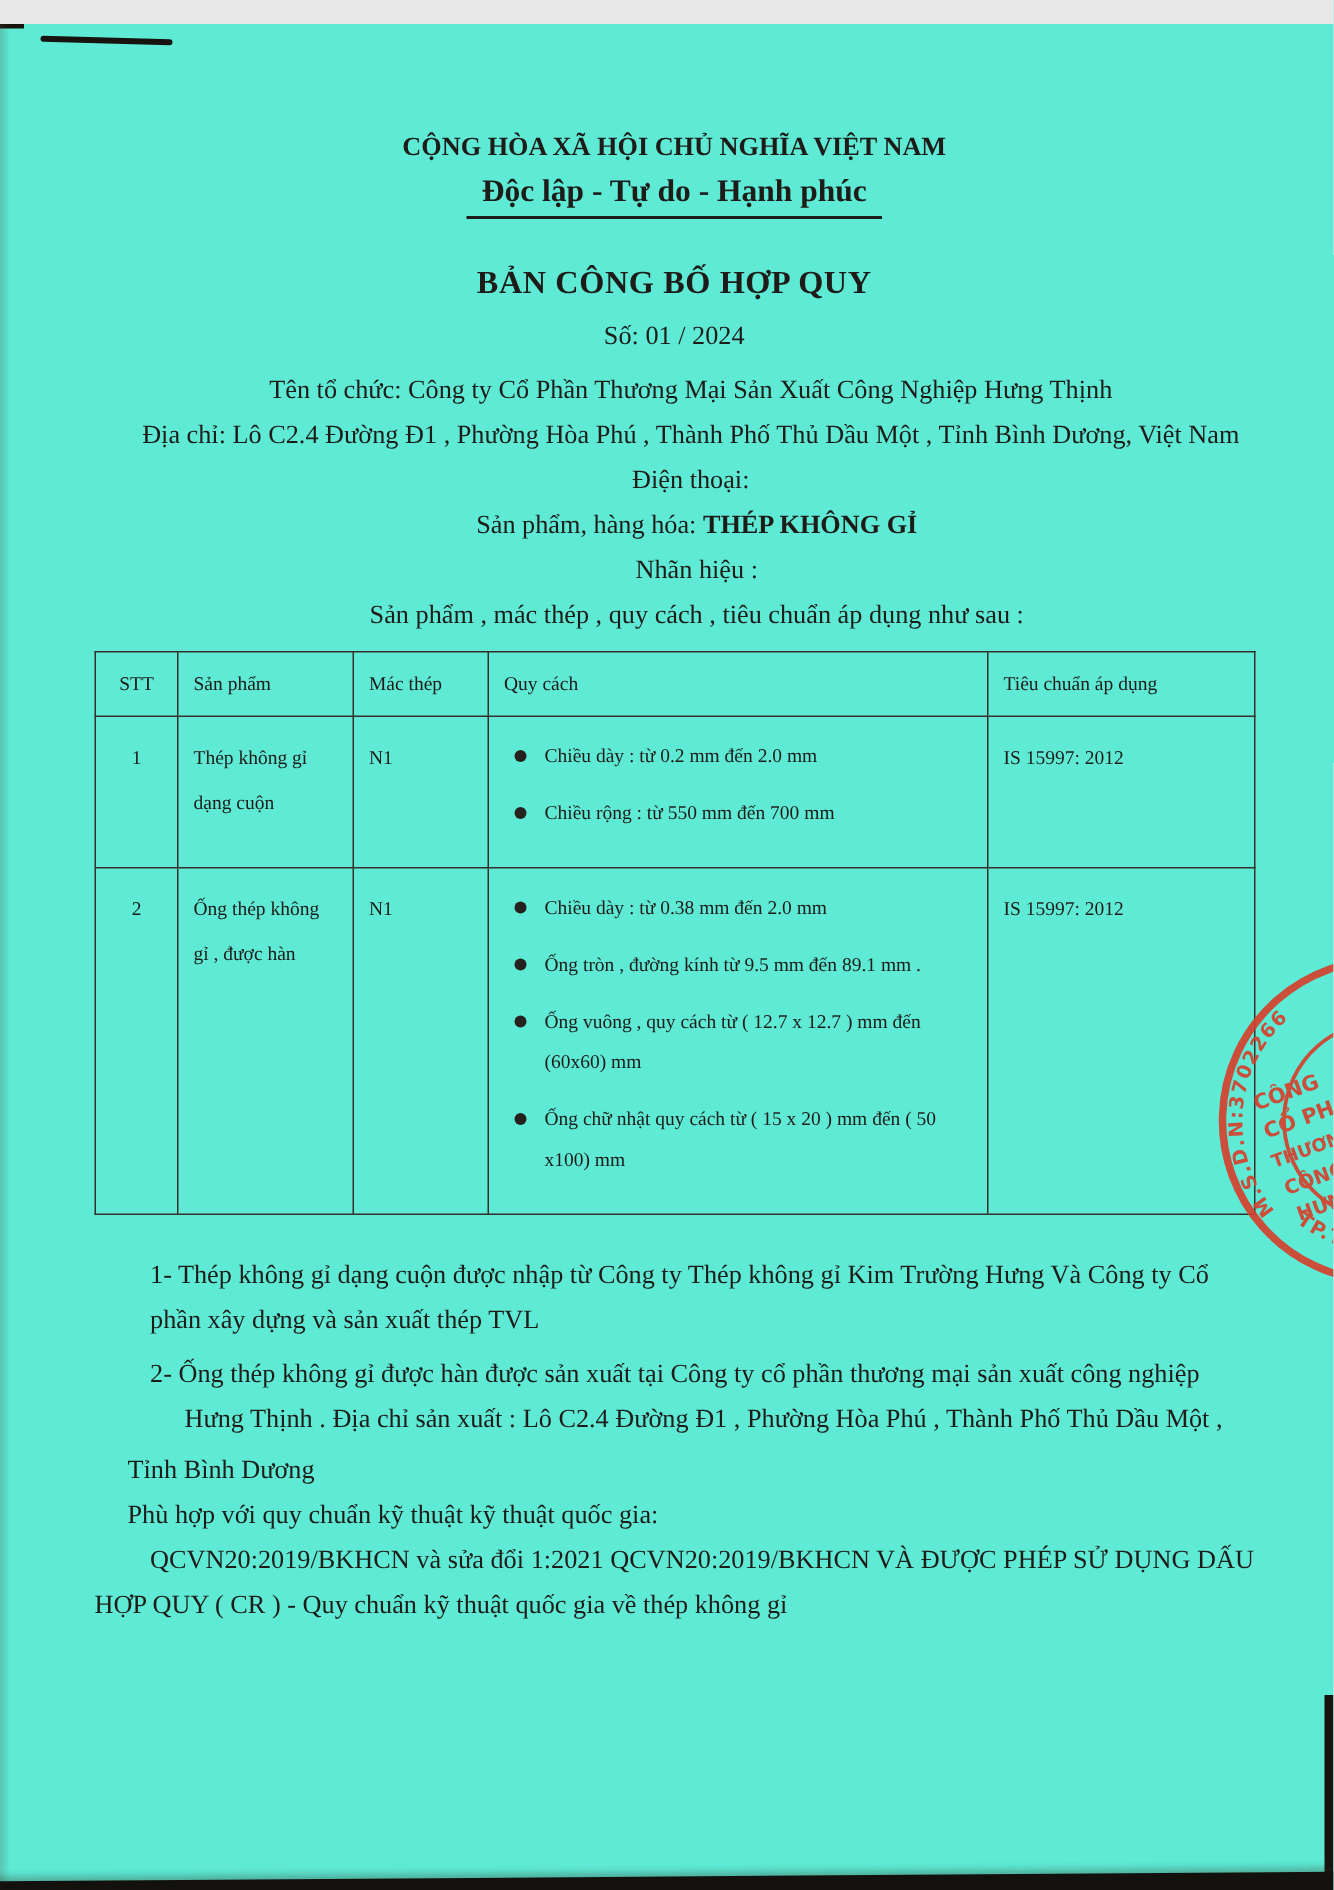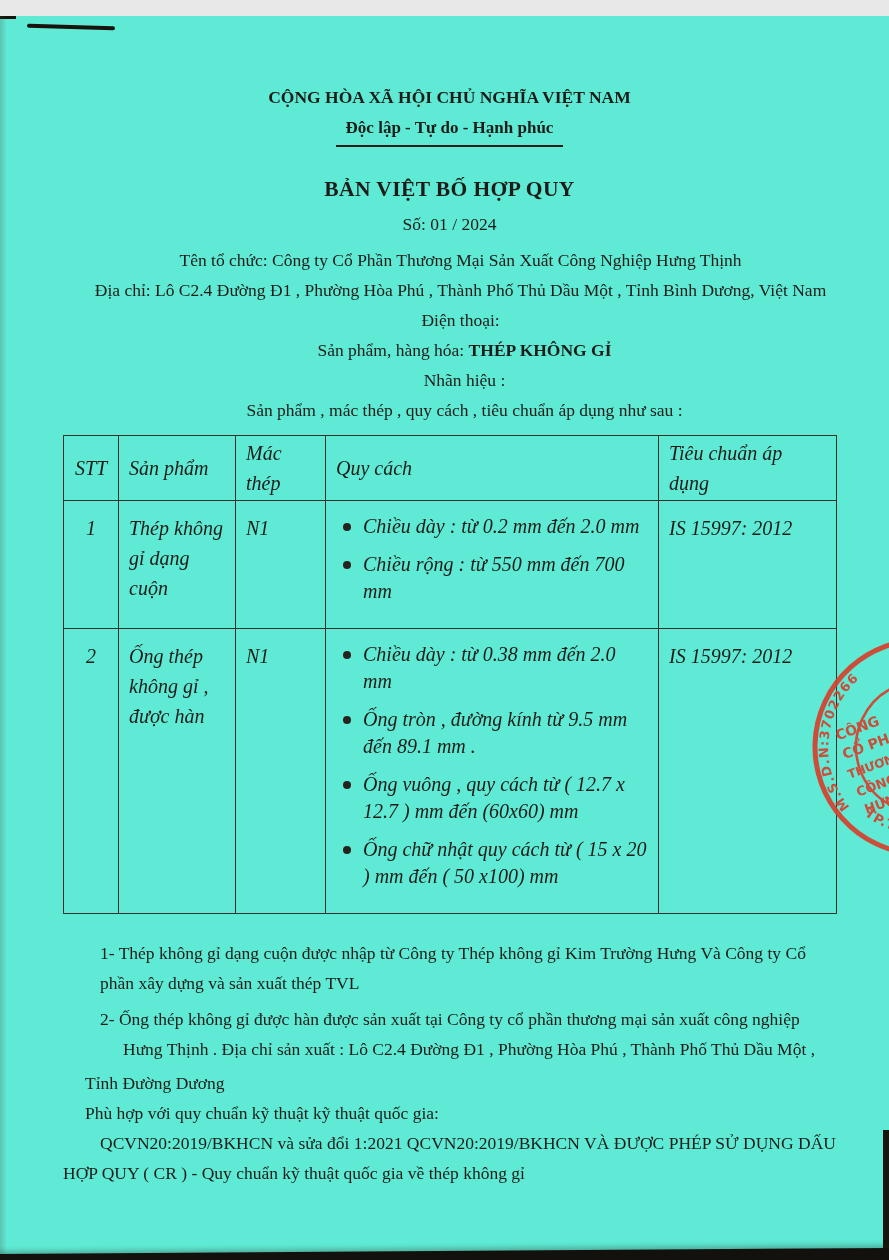--- a/index.html
+++ b/index.html
@@ -18,31 +18,31 @@
   .artifact-corner  { position:absolute; top:0; left:0; width:16px; height:3px; background:#17140f; }
   .artifact-left    { position:absolute; top:0; left:0; bottom:0; width:7px; background:linear-gradient(to right, rgba(70,62,48,0.22), rgba(0,0,0,0)); }
   .artifact-bottom  { position:absolute; bottom:-7px; left:-10px; width:915px; height:32px; background:#13110d; transform:rotate(-0.4deg); box-shadow:0 -3px 5px rgba(40,35,25,0.3); }
   .artifact-right   { position:absolute; right:0; bottom:16px; width:6px; height:130px; background:#17140f; }
 
   
   .content { position:absolute; left:63px; top:66px; width:773px; font-size:17.5px; line-height:30px; }
 
   .nat-title { text-align:center; font-weight:bold; font-size:17.5px; }
   .motto-wrap { text-align:center; }
-  .nat-motto { display:inline-block; font-weight:bold; font-size:17px; border-bottom:2px solid #1e1c19; padding:0 10px 2px 10px; }
+  .nat-motto { display:inline-block; font-weight:bold; font-size:21px; border-bottom:2px solid #1e1c19; padding:0 10px 2px 10px; }
 
   .doc-title  { text-align:center; font-weight:bold; font-size:21.5px; letter-spacing:0.4px; margin-top:26px; line-height:32px; }
   .doc-number { text-align:center; font-size:17.5px; margin-top:4px; }
 
   .info { margin-top:6px;text-align:center; }
   .info p { margin:0; padding-left:22px; }
   .info p.indent2 { padding-left:30px; }
 
   
-  table.spec { border-collapse:collapse; width:773px; margin-top:10px; table-layout:fixed; font-size:20px;font-style:italic; }
+  table.spec { border-collapse:collapse; width:773px; margin-top:10px; table-layout:fixed; font-size:13px; }
   table.spec th, table.spec td { border:1.4px solid #35312a; font-weight:normal; text-align:left; }
   table.spec th { height:38px; vertical-align:middle; padding:2px 10px; }
   table.spec td { vertical-align:top; padding:12px 10px; }
   .c-stt { width:55px; text-align:center !important; }
   .c-sp  { width:117px; }
   .c-mt  { width:90px; }
   .c-qc  { width:333px; }
   .c-tc  { width:178px; }
   td.c-sp { text-align:right; padding:12px 10px; }
   td.c-mt { padding-left:28px; }
@@ -71,21 +71,21 @@
   <div class="artifact-corner"></div>
   <div class="artifact-left"></div>
 
   <div class="content">
 
     <div class="nat-title">CỘNG HÒA XÃ HỘI CHỦ NGHĨA VIỆT NAM</div>
     <div class="motto-wrap">
       <span class="nat-motto">Độc lập - Tự do - Hạnh phúc</span>
     </div>
 
-    <div class="doc-title">BẢN VIỆT BỐ HỢP QUY</div>
+    <div class="doc-title">BẢN CÔNG BỐ HỢP QUY</div>
     <div class="doc-number">Số: 01 / 2024</div>
 
     <div class="info">
       <p>Tên tổ chức: Công ty Cổ Phần Thương Mại Sản Xuất Công Nghiệp Hưng Thịnh</p>
       <p>Địa chỉ: Lô C2.4 Đường Đ1 , Phường Hòa Phú , Thành Phố Thủ Dầu Một , Tỉnh Bình Dương, Việt Nam</p>
       <p>Điện thoại:</p>
       <p class="indent2"><span>Sản phẩm, hàng hóa: </span><b>THÉP KHÔNG GỈ</b></p>
       <p class="indent2">Nhãn hiệu :</p>
       <p class="indent2">Sản phẩm , mác thép , quy cách , tiêu chuẩn áp dụng như sau :</p>
     </div>
@@ -133,21 +133,21 @@
             </ul>
           </td>
           <td class="c-tc">IS 15997: 2012</td>
         </tr>
       </tbody>
     </table>
 
     <p class="note1">1-  Thép không gỉ dạng cuộn được nhập từ Công ty Thép không gỉ Kim Trường Hưng Và Công ty Cổ phần xây dựng và sản xuất thép TVL</p>
     <p class="note2">2-  Ống thép không gỉ được hàn được sản xuất tại Công ty cổ phần thương mại sản xuất công nghiệp Hưng Thịnh . Địa chỉ sản xuất : Lô C2.4 Đường Đ1 , Phường Hòa Phú , Thành Phố Thủ Dầu Một ,</p>
 
-    <p class="province">Tỉnh Đường Dương</p>
+    <p class="province">Tỉnh Bình Dương</p>
     <p class="conformity">Phù hợp với quy chuẩn kỹ thuật kỹ thuật quốc gia:</p>
     <p class="regulation">QCVN20:2019/BKHCN  và  sửa  đổi  1:2021  QCVN20:2019/BKHCN  VÀ  ĐƯỢC PHÉP SỬ DỤNG DẤU HỢP QUY ( CR ) -  Quy chuẩn kỹ thuật quốc gia về thép không gỉ</p>
 
   </div>
 
   <svg class="stamp" viewBox="0 0 230 230">
     <defs>
       <path id="arcL" d="M 28,150 A 92,92 0 0 1 113,23"></path>
       <path id="arcB" d="M 28,138 A 91,91 0 0 0 202,138"></path>
     </defs>

